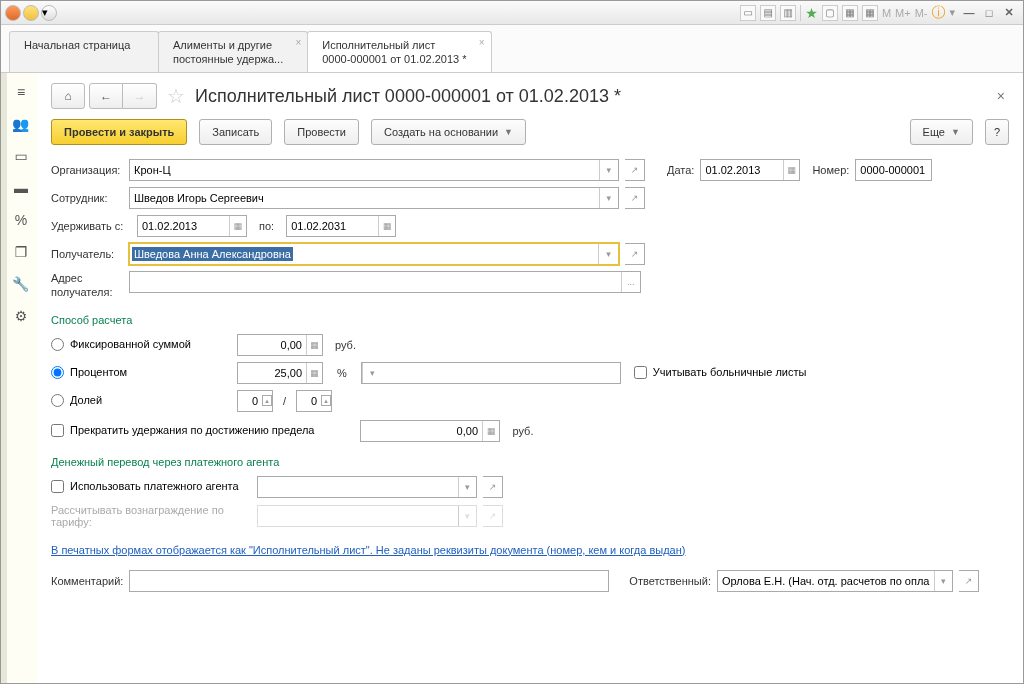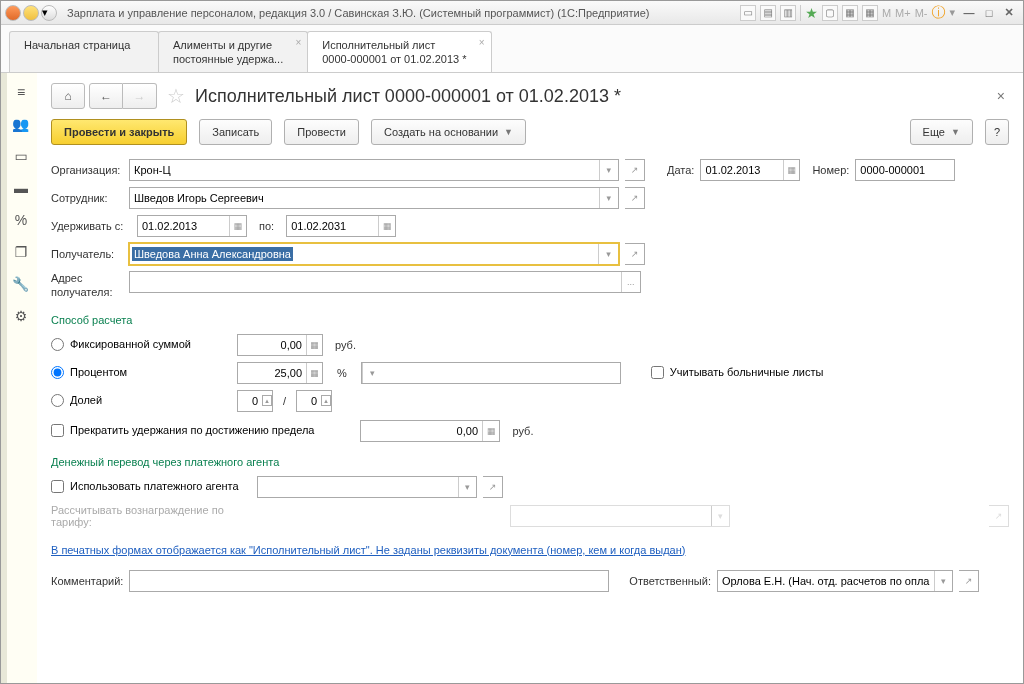--- a/index.html
+++ b/index.html
@@ -46,36 +46,35 @@
   .label { color:#333; }
   .input-box { height:22px; border:1px solid #aaa; background:#fff; display:flex; align-items:center; }
   .input-box input { border:none; outline:none; width:100%; padding:0 4px; height:100%; background:transparent; }
   .input-box .ibtn { width:20px; height:100%; border-left:1px solid #ccc; display:flex; align-items:center; justify-content:center; color:#999; cursor:pointer; font-size:9px; }
   .focused { outline:2px solid #e8c040; outline-offset:-1px;text-align:right; }
   .selected-text { background:#3a6ea5; color:#fff; padding:1px 2px; }
   
   .section-head { color:#0a8050; margin:14px 0 8px; }
   input[type=radio], input[type=checkbox] { margin-right:6px; vertical-align:middle; }
   .num-input { text-align:right; }
-  .disabled { color:#aaa;justify-content:space-between; }
+  .disabled { color:#aaa; }
   .link { color:#2060c0; text-decoration:underline; cursor:pointer; margin:10px 0; display:inline-block;}
   .spinner { display:flex; }
   .spinner .sp { width:10px; height:11px; border:1px solid #aaa; font-size:7px; display:flex; align-items:center; justify-content:center; color:#999;}
 </style>
 </head>
 <body>
 
 <div class="window">
   <div class="titlebar">
     <div class="title-icons">
       <div class="title-btn red"></div>
       <div class="title-btn yellow"></div>
       <div class="title-btn" style="background:linear-gradient(#fff,#ddd)">▾</div>
     </div>
-    <span class="title-text">Зарплата и управление персоналом, редакция 3.0 / Савинская З.Ю. (Системный программист)  (1С:Предприятие)</span>
     <div class="win-right">
       <div class="sq">▭</div>
       <div class="sq">▤</div>
       <div class="sq">▥</div>
       <div class="sep"></div>
       <span class="star">★</span>
       <div class="sq">▢</div>
       <div class="sq">▦</div>
       <div class="sq">▦</div>
       <span style="color:#aaa">M</span>
@@ -155,21 +154,21 @@
         </div>
         <div class="input-box" style="width:20px;border-left:none">
             <div class="ibtn" style="border:none">↗</div>
           </div>
         <span class="label" style="margin-left:16px">Дата:</span>
         <div class="input-box" style="width:100px">
           <input value="01.02.2013" style="">
           <div class="ibtn">▦</div>
         </div>
         <span class="label" style="margin-left:6px">Номер:</span>
-        <div class="input-box" style="width:100px">
+        <div class="input-box" style="width:77px">
           <input value="0000-000001" style="">
         </div>
       </div>
       
       <div class="form-row">
         <span class="label" style="width:72px">Сотрудник:</span>
         <div class="input-box" style="width:490px">
           <input value="Шведов Игорь Сергеевич" style="">
           <div class="ibtn">▾</div>
         </div>
@@ -225,21 +224,21 @@
       <div class="form-row">
         <label style="width:180px"><input type="radio" name="cm" checked="" style=""><span>Процентом</span></label>
         <div class="input-box" style="width:86px">
           <input class="num-input" value="25,00" style="">
           <div class="ibtn">▦</div>
         </div>
         <span class="label" style="margin:0 8px">%</span>
         <div class="input-box" style="width:260px">
           <div class="ibtn">▾</div>
         </div>
-        <label style="margin-left:24px"><input type="checkbox" style=""><span>Учитывать больничные листы</span></label>
+        <label style="margin-left:7px"><input type="checkbox" style=""><span>Учитывать больничные листы</span></label>
       </div>
       
       <div class="form-row">
         <label style="width:180px"><input type="radio" name="cm" style=""><span>Долей</span></label>
         <div class="input-box" style="width:36px">
           <input class="num-input" value="0" style="">
           <div class="spinner">
               <div class="sp">▴</div>
             </div>
         </div>

